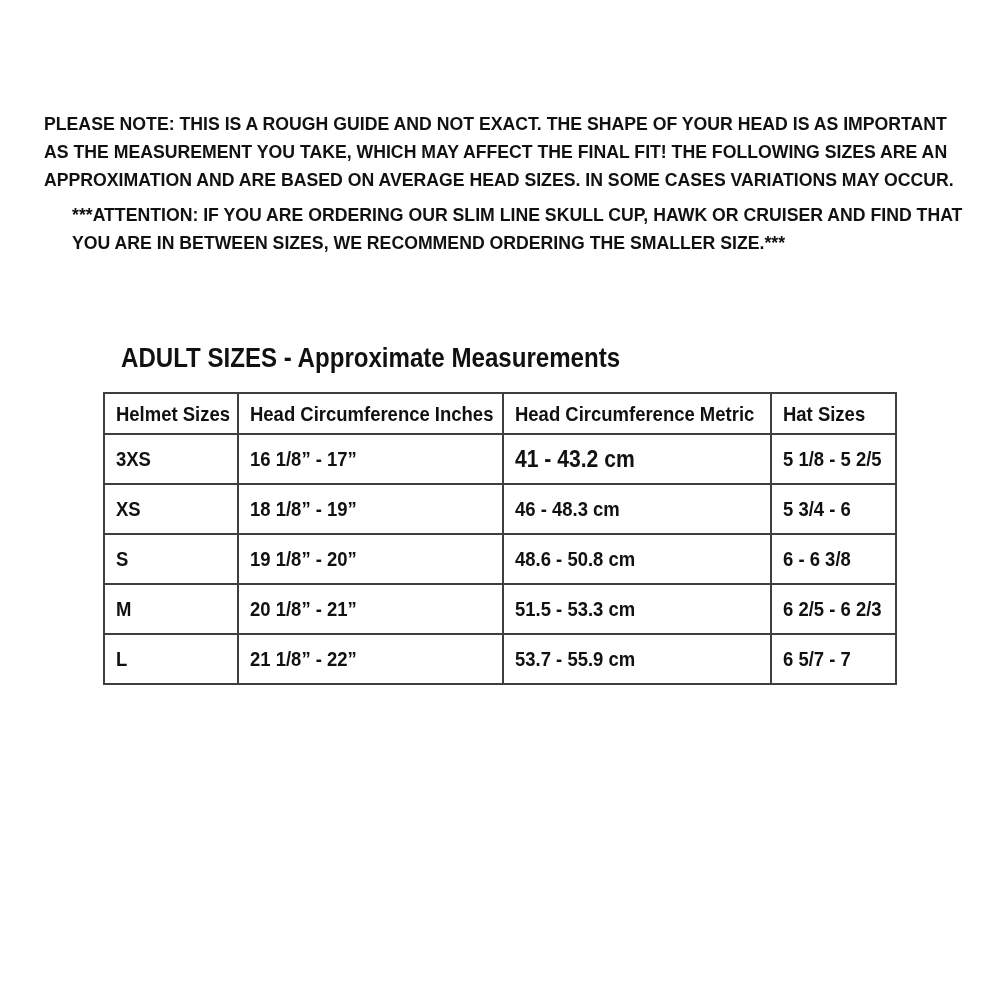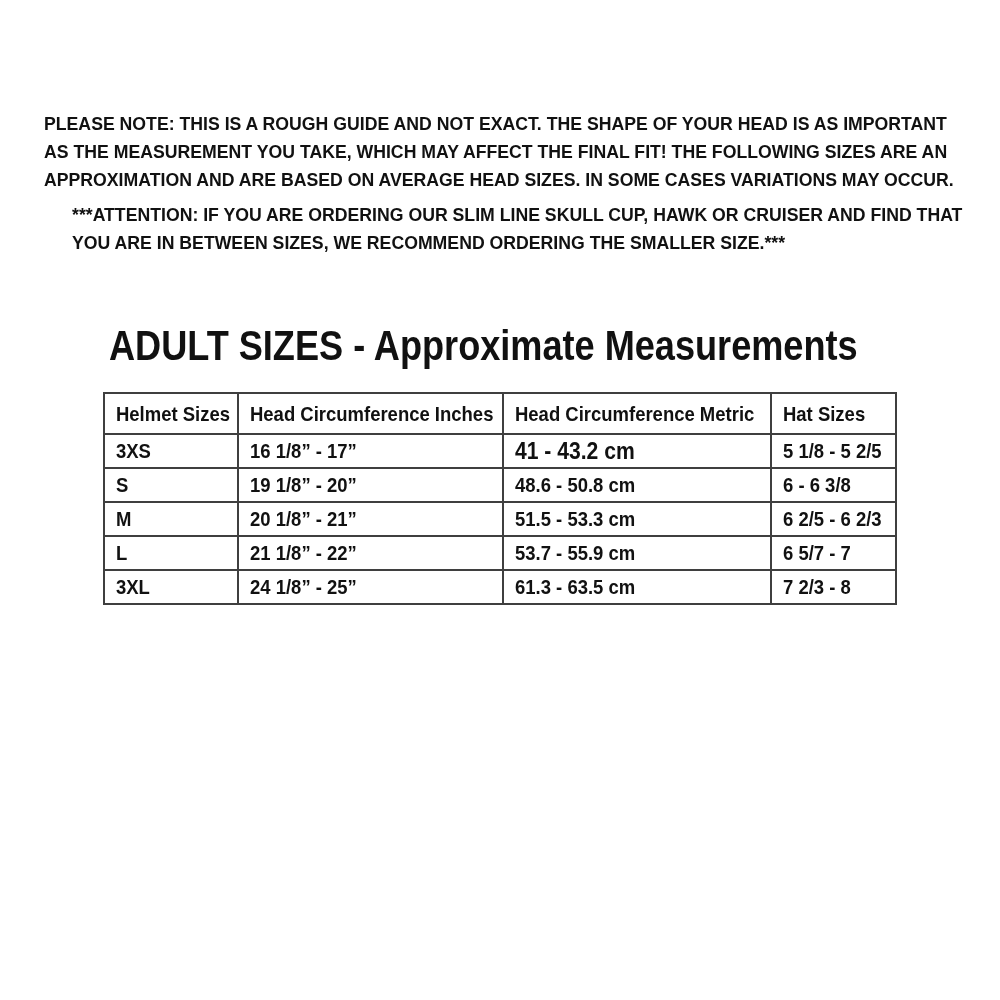--- a/index.html
+++ b/index.html
@@ -26,22 +26,22 @@
   .scale-wrap {
     transform: scaleX(0.93);
     transform-origin: left top;
   }
   #notice { top: 110px; }
   #attention { top: 201px; margin-left: 28px; }
   #title {
     position: absolute;
     left: 105px;
     top: 319px;
-    margin: 4px;
-    font-size: 42px;
+    margin: 16px;
+    font-size: 28px;
     font-weight: bold;
     line-height: 46px;
     white-space: nowrap;
   }
   .title-scale {
     display: inline-block;
     transform: scaleX(0.86);
     transform-origin: left center;
   }
   #size-table {
@@ -57,21 +57,21 @@
     border: 2px solid #3f3f3f;
     text-align: left;
     vertical-align: middle;
     padding: 0 0 0 11px;
     font-weight: bold;
     font-size: 21px;
     white-space: nowrap;
     overflow: visible;
   }
   #size-table thead tr { height: 41px; }
-  #size-table tbody tr { height: 34px; }
+  #size-table tbody tr { height: 50px; }
   .cell-inner {
     display: inline-block;
     transform: scaleX(0.88);
     transform-origin: left center;
     white-space: nowrap;
   }
   td.emph .cell-inner {
     font-size: 24px;
   }
 </style>
@@ -113,39 +113,39 @@
       </tr>
     </thead>
     <tbody>
         <tr>
           <td><span class="cell-inner">3XS</span></td>
           <td><span class="cell-inner">16 1/8” - 17”</span></td>
           <td class="emph"><span class="cell-inner">41 - 43.2 cm</span></td>
           <td><span class="cell-inner">5 1/8 - 5 2/5</span></td>
         </tr>
         <tr>
+          <td><span class="cell-inner">XS</span></td>
+          <td><span class="cell-inner">18 1/8” - 19”</span></td>
+          <td><span class="cell-inner">46 - 48.3 cm</span></td>
+          <td><span class="cell-inner">5 3/4 - 6</span></td>
+        </tr>
+        <tr>
           <td><span class="cell-inner">S</span></td>
           <td><span class="cell-inner">19 1/8” - 20”</span></td>
           <td><span class="cell-inner">48.6 - 50.8 cm</span></td>
           <td><span class="cell-inner">6 - 6 3/8</span></td>
         </tr>
         <tr>
           <td><span class="cell-inner">M</span></td>
           <td><span class="cell-inner">20 1/8” - 21”</span></td>
           <td><span class="cell-inner">51.5 - 53.3 cm</span></td>
           <td><span class="cell-inner">6 2/5 - 6 2/3</span></td>
         </tr>
         <tr>
           <td><span class="cell-inner">L</span></td>
           <td><span class="cell-inner">21 1/8” - 22”</span></td>
           <td><span class="cell-inner">53.7 - 55.9 cm</span></td>
           <td><span class="cell-inner">6 5/7 - 7</span></td>
         </tr>
-        <tr>
-          <td><span class="cell-inner">3XL</span></td>
-          <td><span class="cell-inner">24 1/8” - 25”</span></td>
-          <td><span class="cell-inner">61.3 - 63.5 cm</span></td>
-          <td><span class="cell-inner">7 2/3 - 8</span></td>
-        </tr>
       </tbody>
   </table>
 
 </div>
 
 </body></html>

